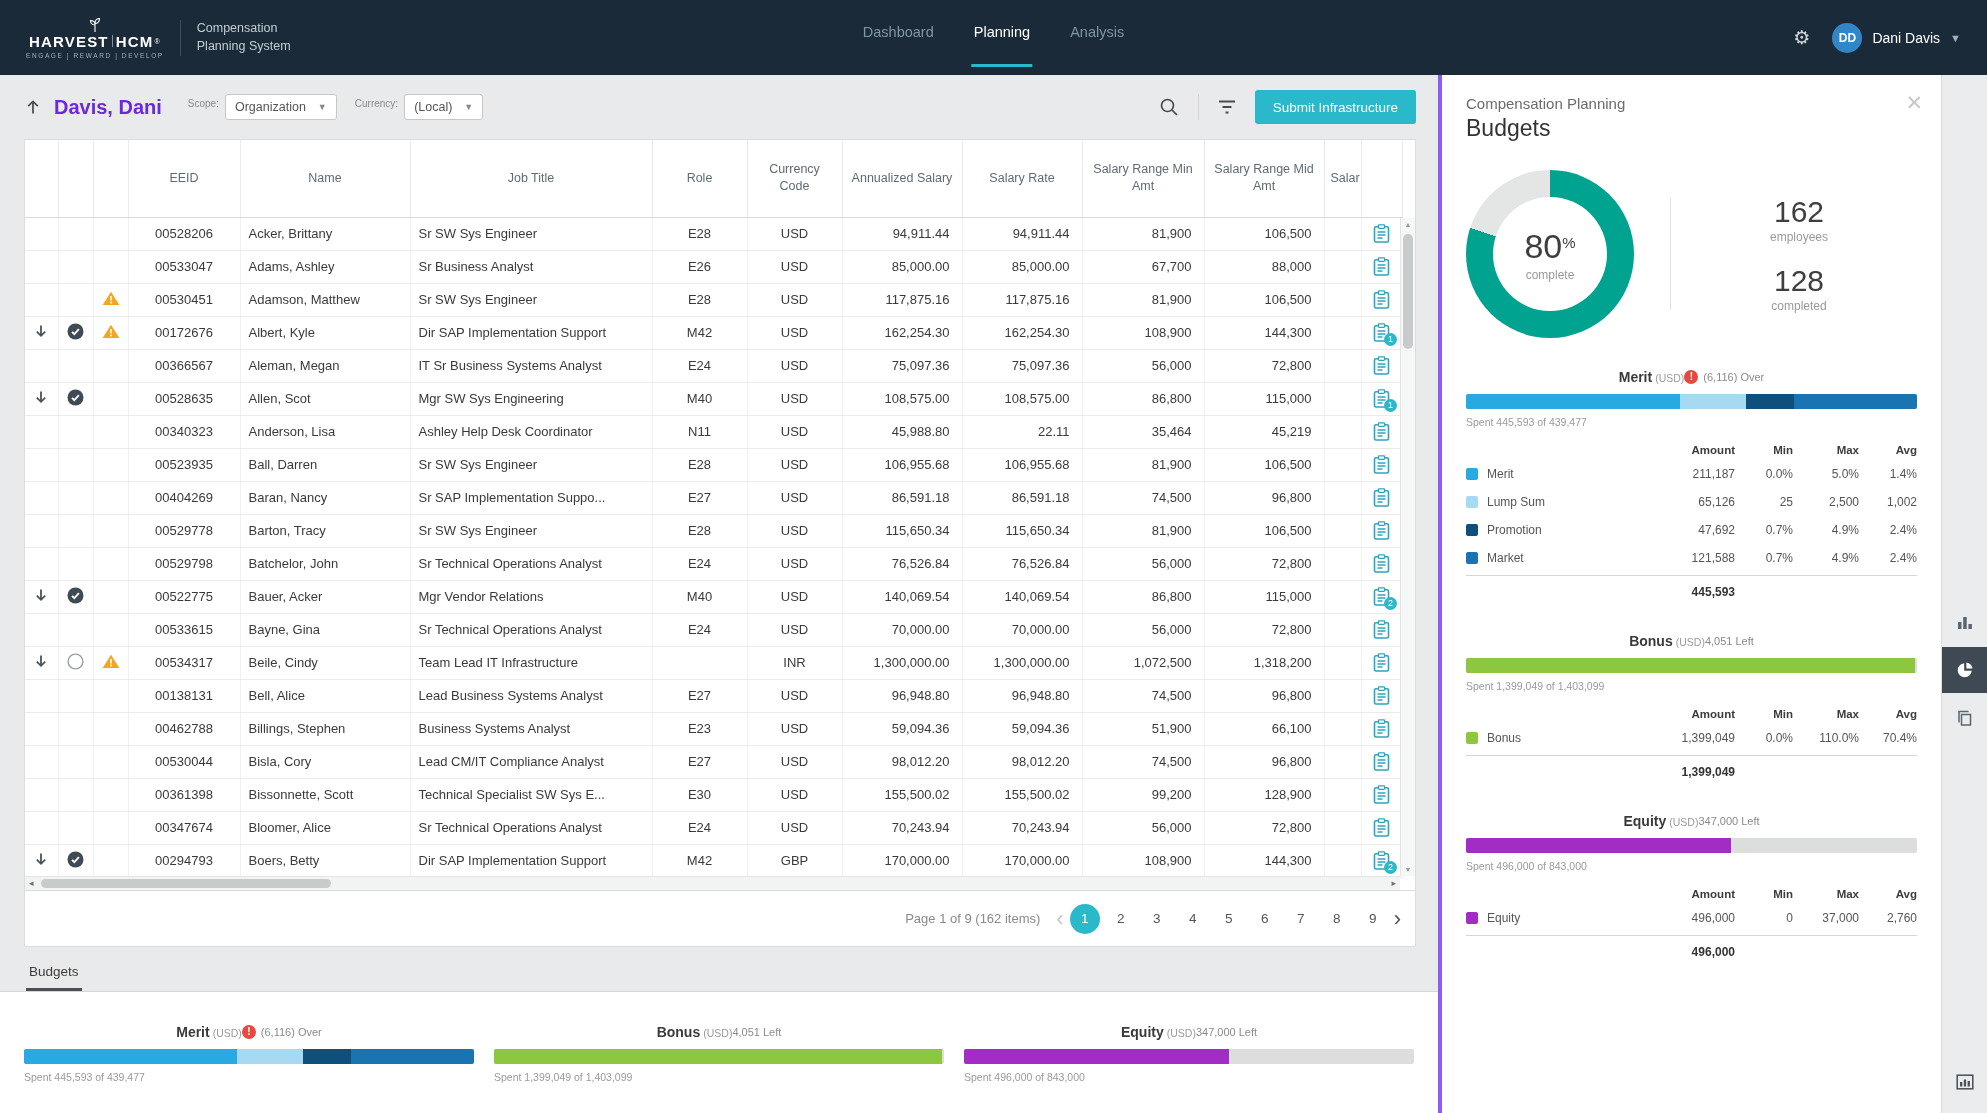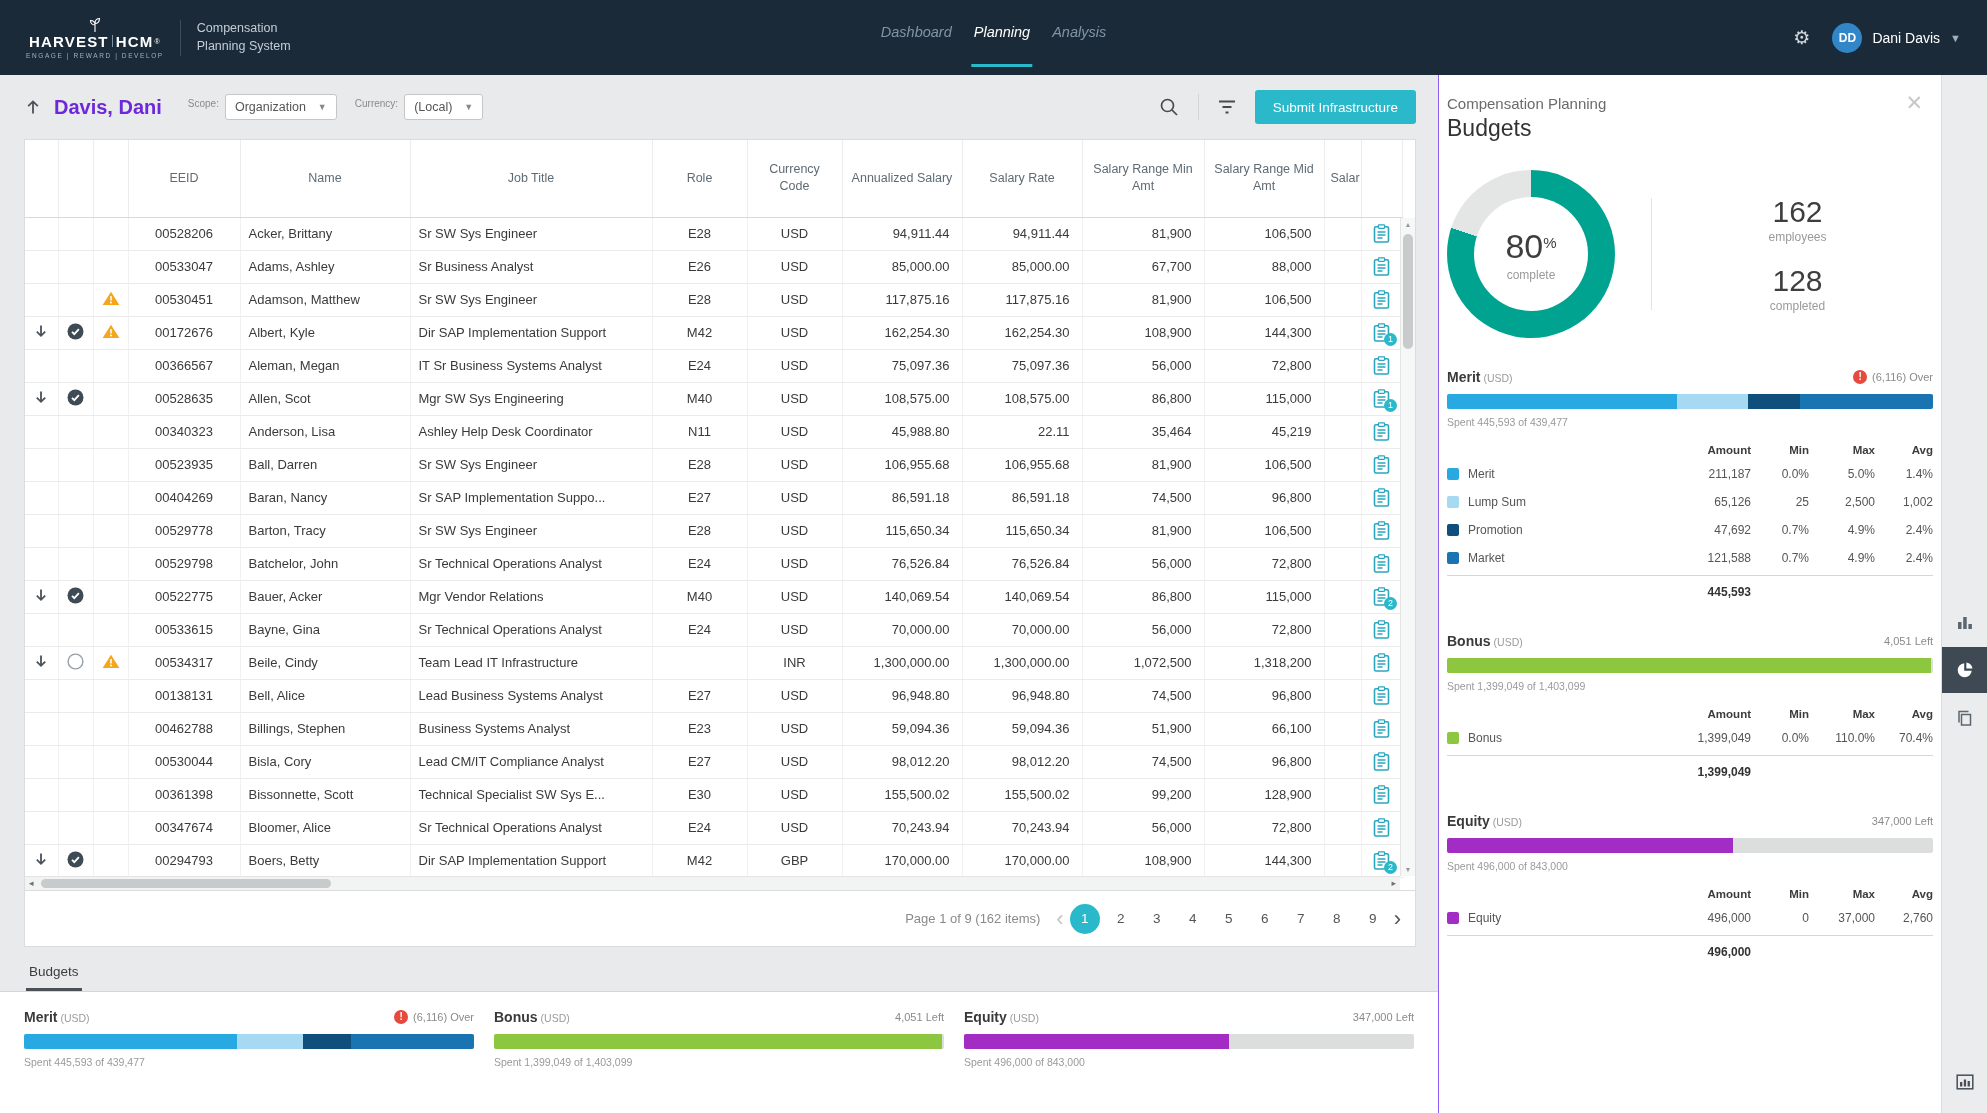--- a/index.html
+++ b/index.html
@@ -8,33 +8,33 @@
   
   .navbar { height:75px; background:#1b2a38; display:flex; align-items:center; padding:0 26px; position:relative; color:#fff; }
   .logo-block { display:flex; align-items:center; gap:16px; }
   .logo-mark { display:flex; flex-direction:column; align-items:center; }
   .wordmark { font-size:15px; font-weight:700; letter-spacing:1.2px; color:#fff; display:flex; align-items:center; }
   .wm-sep { width:1px; height:12px; background:#7d93a3; margin:0 3px; }
   .reg { font-size:7px; vertical-align:super; margin-left:1px; font-weight:400; }
   .tagline { font-size:6.5px; letter-spacing:1.6px; color:#9fb0bd; margin-top:2px; }
   .logo-divider { width:1px; height:36px; background:#3d4d5c; }
   .app-title { font-size:12.5px; color:#c3cdd5; line-height:1.4; }
-  .nav-tabs { position:absolute; left:50%; transform:translateX(-50%); bottom:8px; top:0; display:flex; gap:18px;font-style:italic; }
+  .nav-tabs { position:absolute; left:50%; transform:translateX(-50%); bottom:8px; top:0; display:flex; gap:36px; }
   .nav-tab { display:flex; align-items:center; color:#7f95a6; font-size:14.5px; border-bottom:3px solid transparent; padding:0 2px; cursor:pointer; }
   .nav-tab.active { color:#fff; border-bottom-color:#29b9cb; }
   .nav-right { margin-left:auto; display:flex; align-items:center; gap:10px; }
   .gear { font-size:19px; color:#cfd6dc; margin-right:12px; cursor:pointer; }
   .avatar { width:30px; height:30px; border-radius:50%; background:#3186c8; color:#fff; font-size:12px; font-weight:700; display:flex; align-items:center; justify-content:center; }
   .username { font-size:14px; color:#fff; }
   .chev { color:#9fb0bd; font-size:11px; }
 
   
   .content { display:flex; height:1038px; }
   .main { width:1438px; display:flex; flex-direction:column; }
-  .panel { width:503px; background:#fff; border-left:1px solid #8b5cf6; padding:20px 8px; position:relative; }
+  .panel { width:503px; background:#fff; border-left:4px solid #8b5cf6; padding:20px 24px; position:relative; }
   .rail { width:46px; background:#ebeced; border-left:1px solid #dcdcdc; position:relative; }
 
   
   .toolbar { height:64px; display:flex; align-items:center; padding:0 22px 0 24px; }
   .toolbar h1 { font-size:20px; font-weight:700; color:#6d28d9; margin:0 8px 0 12px; }
   .lbl { font-size:10px; color:#8a8a8a; margin:0 6px 8px 18px; }
   .select { height:26px; background:#fff; border:1px solid #c6c6c6; border-radius:3px; display:flex; align-items:center; padding:0 9px; font-size:12.5px; color:#555; gap:12px; cursor:pointer; }
   .sel-arrow { font-size:9px; color:#888; }
   .toolbar-right { margin-left:auto; display:flex; align-items:center; gap:18px; }
   .tb-divider { width:1px; height:26px; background:#d4d4d4; }
@@ -67,21 +67,21 @@
   .page { width:30px; height:30px; border-radius:50%; text-align:center; line-height:30px; font-size:13.5px; color:#555; cursor:pointer; }
   .page.active { background:#29b9cb; color:#fff; }
   .pg-prev { color:#c3c3c3; font-size:22px; margin-right:6px; cursor:pointer; }
   .pg-next { color:#555; font-size:22px; margin-left:6px; cursor:pointer; }
 
   
   .budgets-tabrow { height:44px; display:flex; align-items:flex-end; padding-left:26px; }
   .budgets-tab { font-size:13.5px; color:#3c3c3c; padding:0 3px 9px; border-bottom:3px solid #4a5056; cursor:pointer; }
   .budget-strip { flex:1; background:#fff; border-top:1px solid #d6d6d6; display:flex; gap:20px; padding:16px 24px 0 24px; }
   .bw { flex:1; }
-  .bw-head { display:flex; justify-content:space-between; align-items:center; margin-bottom:8px; }
+  .bw-head { display:flex; justify-content:center; align-items:center; margin-bottom:8px;margin-top:15px; }
   .bw-name { font-size:14px; font-weight:700; color:#3a3a3a; }
   .bw-cur { font-size:10.5px; color:#9a9a9a; margin-left:3px; }
   .bw-status { font-size:11px; color:#8a8a8a; display:flex; align-items:center; gap:5px; }
   .err-badge { width:14px; height:14px; border-radius:50%; background:#e6493d; color:#fff; font-size:10px; font-weight:700; text-align:center; line-height:14px; }
   .err-badge::before { content:"!"; }
   .bw-bar { height:15px; background:#dcdddd; border-radius:2px; display:flex; overflow:hidden; }
   .seg { height:100%; }
   .bw-spent { font-size:10.5px; color:#9a9a9a; margin-top:7px; }
 
   

